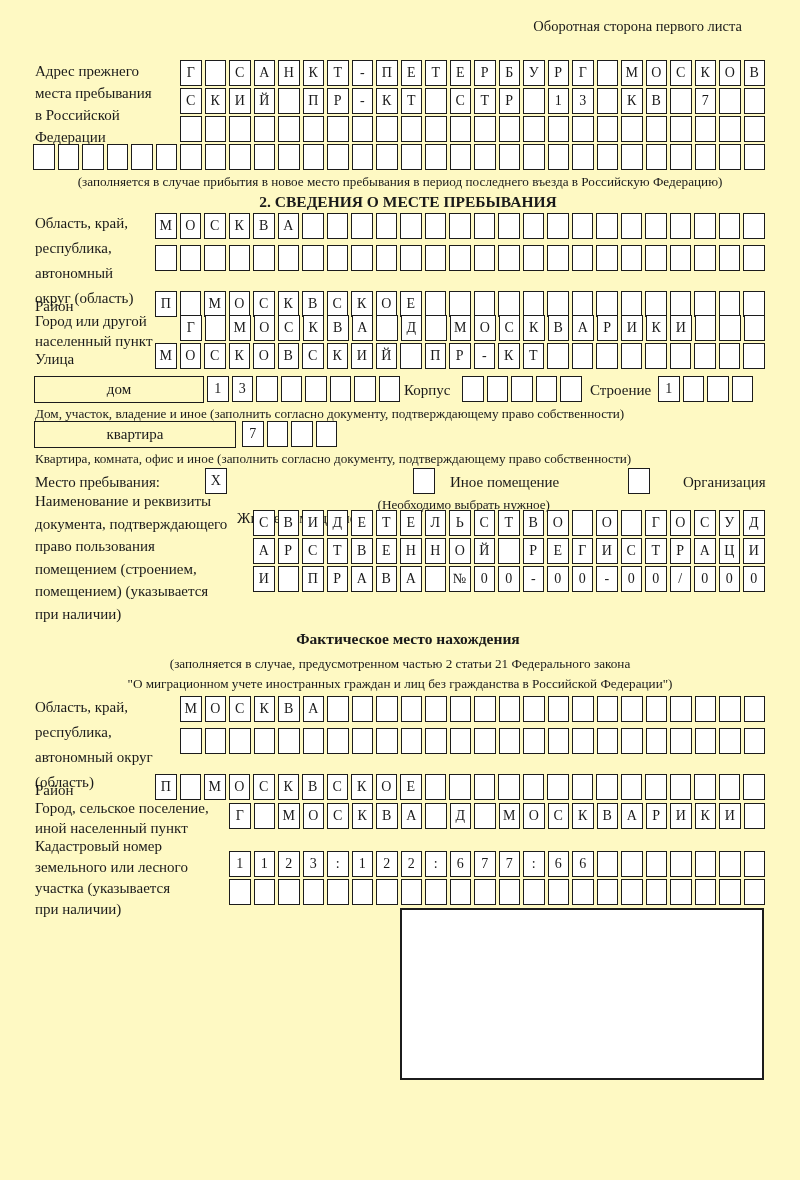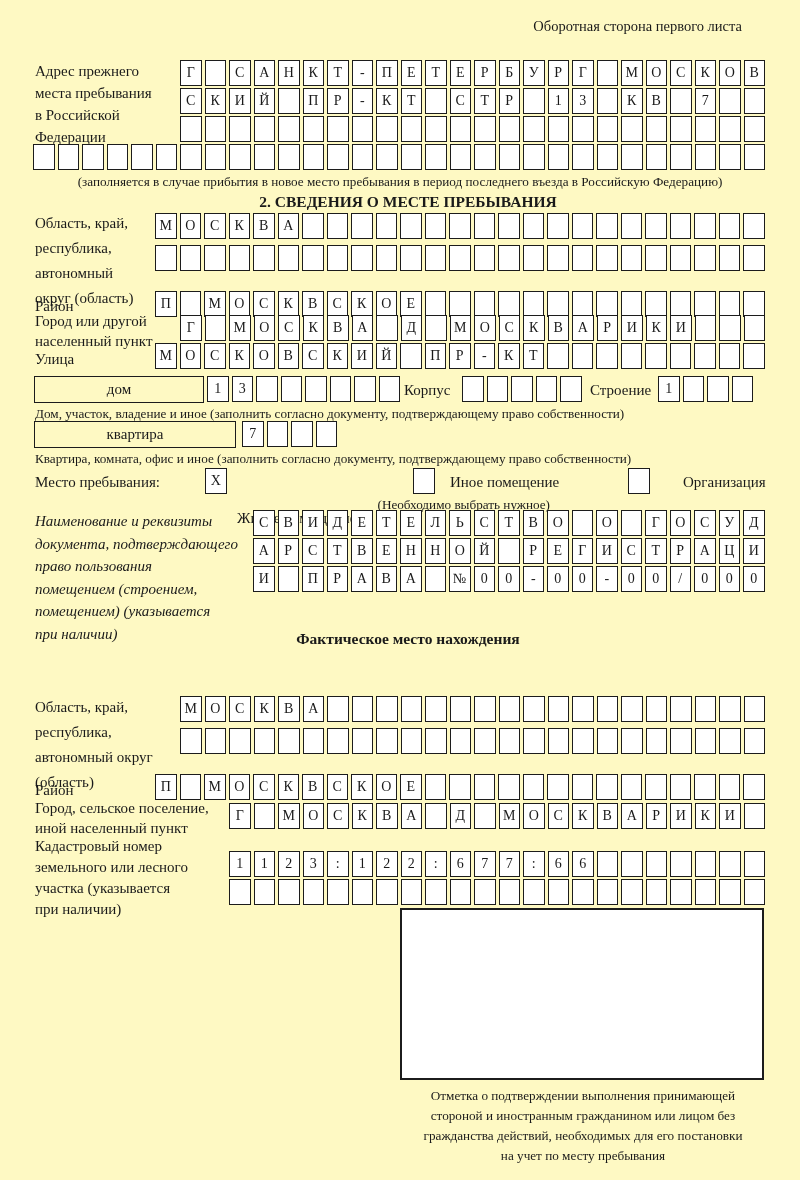--- a/index.html
+++ b/index.html
@@ -349,21 +349,21 @@
 
   <div class="abs lbl" style="left:35px; top:471px;">Место пребывания:</div>
   <span class="cell abs" style="left:205px; top:468px;">X</span>
   <div class="abs lbl" style="left:237px; top:471px;margin-top:36px;">Жилое помещение</div>
   <span class="cell abs" style="left:413px; top:468px;"></span>
   <div class="abs lbl" style="left:450px; top:471px;">Иное помещение</div>
   <span class="cell abs" style="left:628px; top:468px;"></span>
   <div class="abs lbl" style="left:683px; top:471px;">Организация</div>
   <div class="abs note" style="left:150px; top:497px; width:400px; text-align:right;">(Необходимо выбрать нужное)</div>
 
-  <div class="abs lbl lbl22" style="left:35px; top:510px; width:215px;font-style:italic;">
+  <div class="abs lbl lbl22" style="left:35px; top:490px; width:215px;">
       <div>Наименование и реквизиты</div>
       <div>документа, подтверждающего</div>
       <div>право пользования</div>
       <div>помещением (строением,</div>
       <div>помещением) (указывается</div>
       <div>при наличии)</div>
     </div>
   <div class="abs cells" style="left:253px; top:510px;">
       <span class="cell">С</span>
       <span class="cell">В</span>
@@ -428,20 +428,24 @@
       <span class="cell">-</span>
       <span class="cell">0</span>
       <span class="cell">0</span>
       <span class="cell">/</span>
       <span class="cell">0</span>
       <span class="cell">0</span>
       <span class="cell">0</span>
     </div>
 
   <div class="abs center bold" style="top:630px; font-size:15.5px;">Фактическое место нахождения</div>
+  <div class="abs note center" style="top:654px; line-height:20px;">
+      <div>(заполняется в случае, предусмотренном частью 2 статьи 21 Федерального закона</div>
+      <div>"О миграционном учете иностранных граждан и лиц без гражданства в Российской Федерации")</div>
+    </div>
 
   <div class="abs lbl lbl25" style="left:35px; top:695px; width:145px;">
       <div>Область, край,</div>
       <div>республика,</div>
       <div>автономный округ</div>
       <div>(область)</div>
     </div>
   <div class="abs cells" style="left:180px; top:696px;">
       <span class="cell">М</span>
       <span class="cell">О</span>
@@ -602,20 +606,14 @@
       <span class="cell"></span>
       <span class="cell"></span>
       <span class="cell"></span>
       <span class="cell"></span>
       <span class="cell"></span>
       <span class="cell"></span>
       <span class="cell"></span>
     </div>
 
   <div class="abs stamp-box" style="left:400px; top:908px; width:364px; height:172px;"></div>
-  <div class="abs stamp-note" style="left:392px; top:1086px; width:382px;">
-      <div>Отметка о подтверждении выполнения принимающей</div>
-      <div>стороной и иностранным гражданином или лицом без</div>
-      <div>гражданства действий, необходимых для его постановки</div>
-      <div>на учет по месту пребывания</div>
-    </div>
 
 </div>
 
 </body></html>

